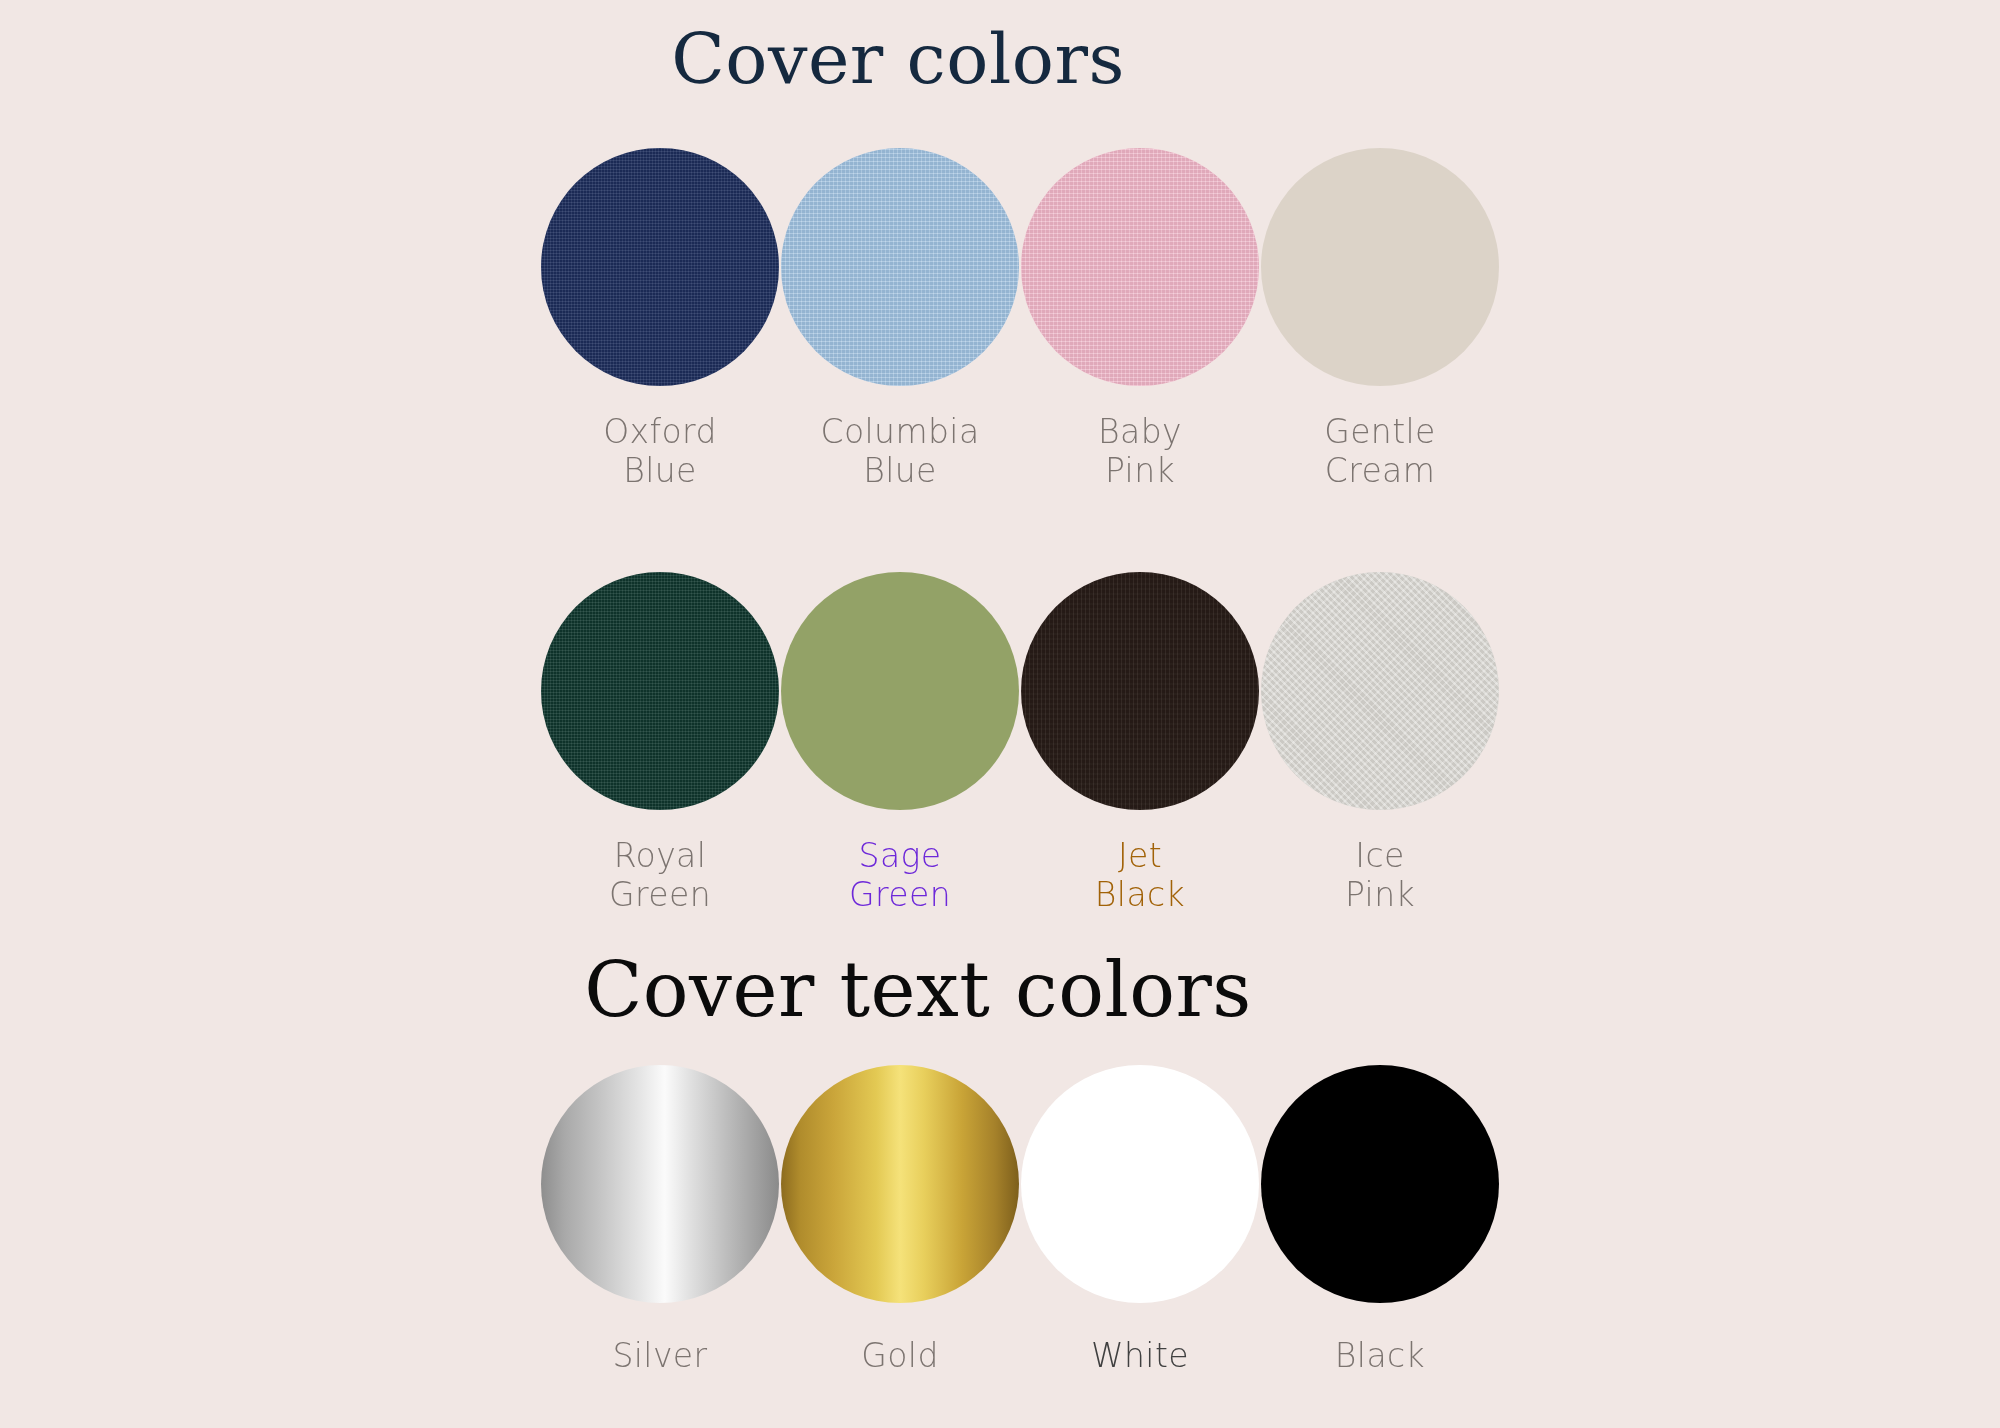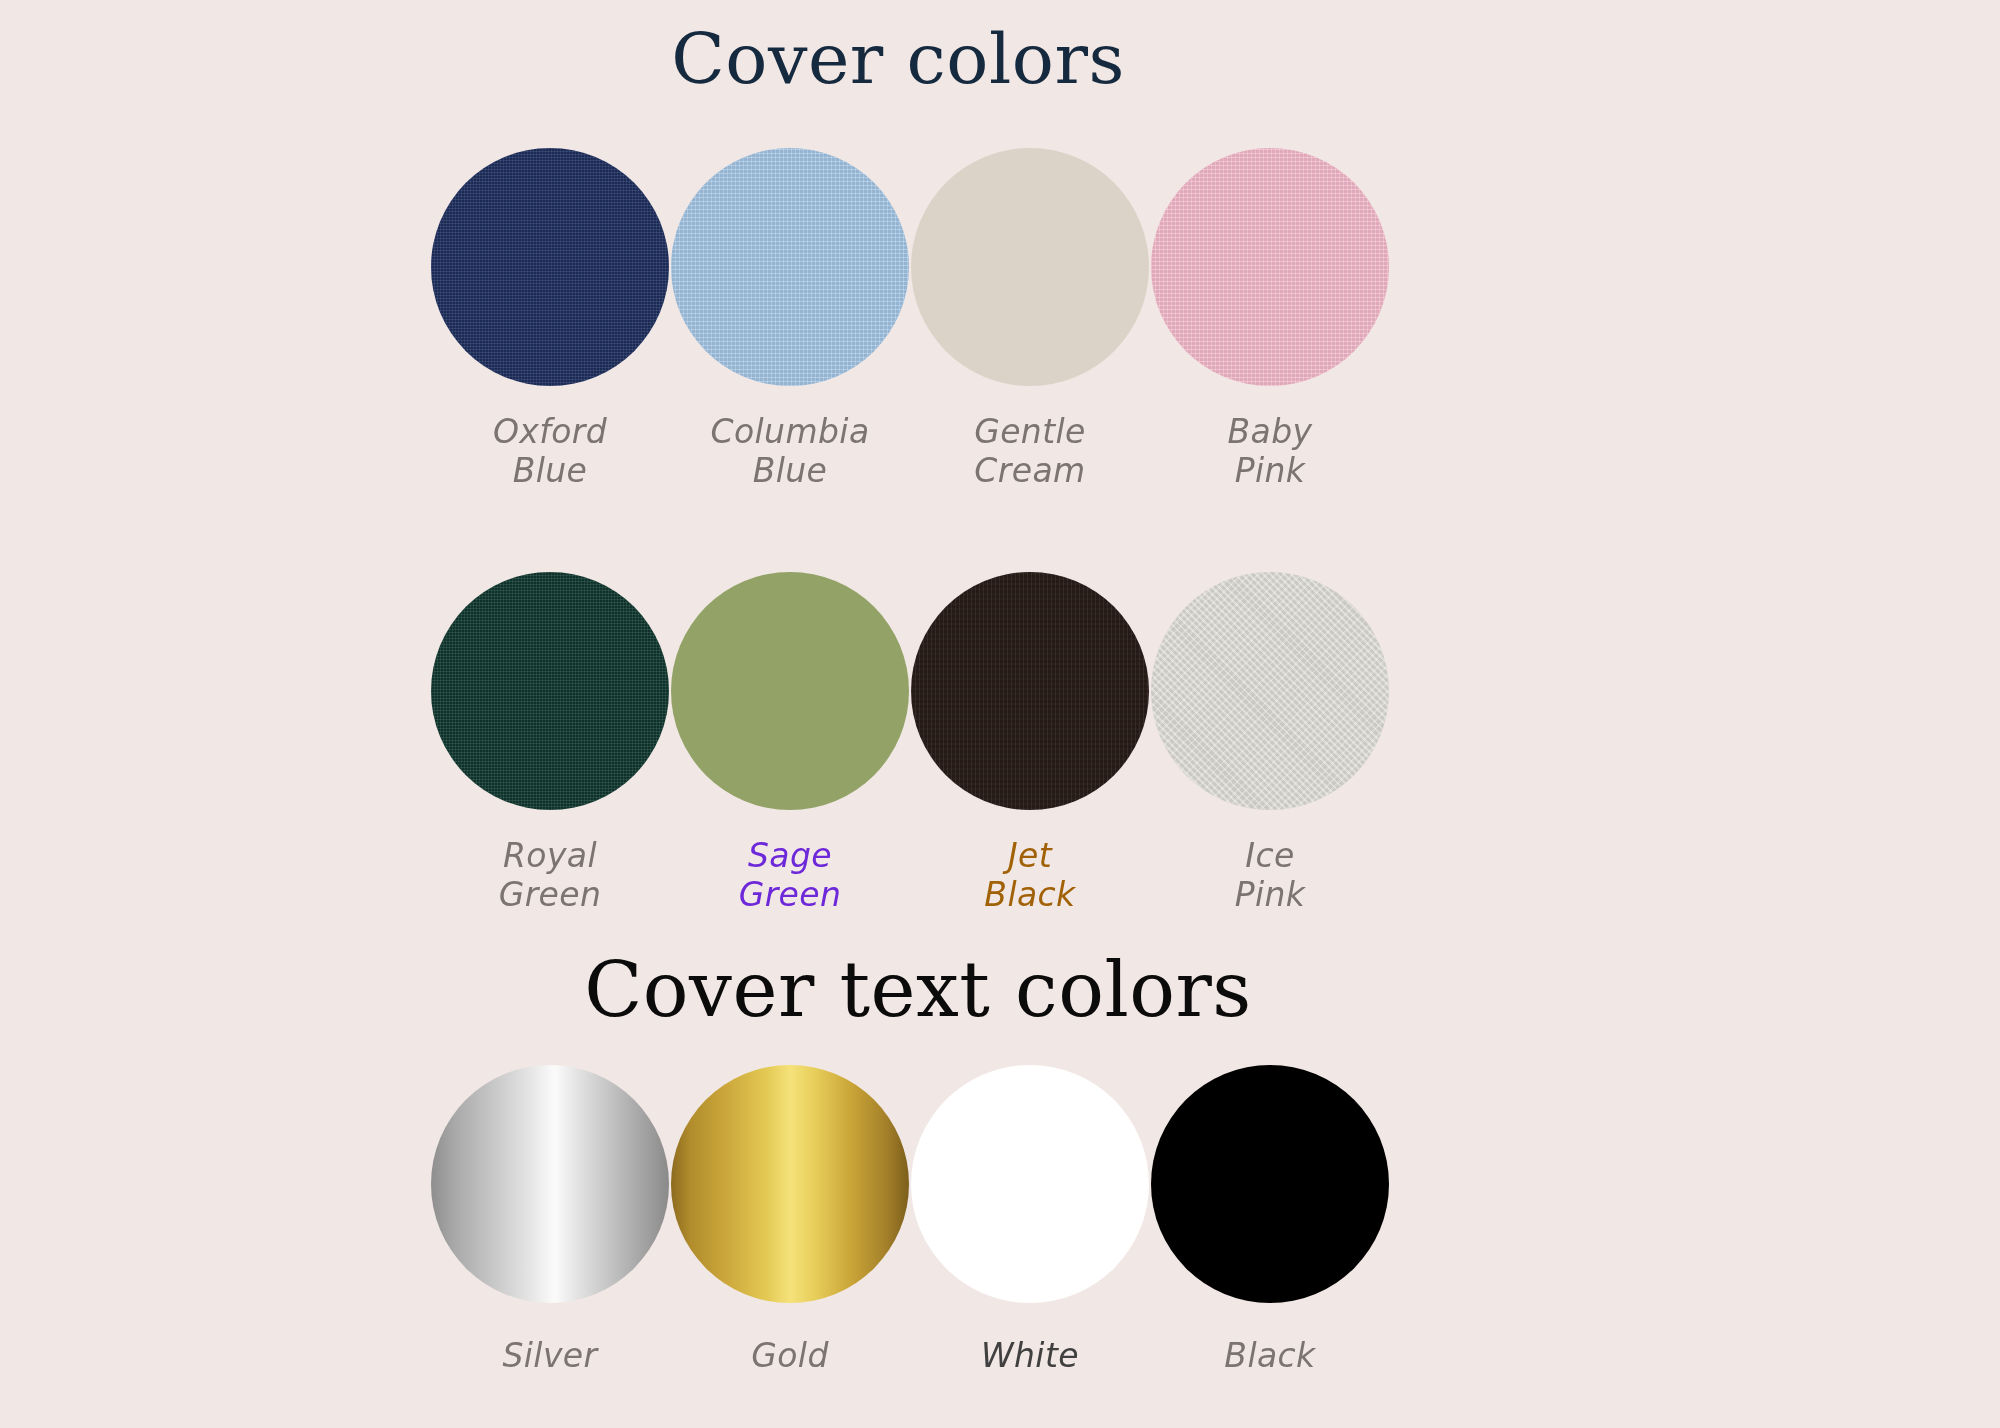--- a/index.html
+++ b/index.html
@@ -42,22 +42,21 @@
     color: #0b0b0b;
     padding-left: 20px;
   }
 
   
   .row {
     position: absolute;
     left: 430px;
     width: 1180px;
     display: flex;
-    justify-content: flex-start;
-    font-style: italic;
+    justify-content: center;
   }
   .row-1 { top: 148px; }
   .row-2 { top: 572px; }
   .row-3 { top: 1065px; }
 
   .cell {
     width: 240px;
     display: flex;
     flex-direction: column;
     align-items: center;
@@ -130,33 +129,33 @@
 Blue</div>
     </div>
     <div class="cell">
       <div class="swatch" style="background: rgb(159, 193, 224);">
         <div class="tex weave-soft"></div>
       </div>
       <div class="label" style="color: rgb(124, 116, 112);">Columbia
 Blue</div>
     </div>
     <div class="cell">
+      <div class="swatch" style="background: rgb(240, 182, 200);">
+        <div class="tex weave-soft"></div>
+      </div>
+      <div class="label" style="color: rgb(124, 116, 112);">Baby
+Pink</div>
+    </div>
+    <div class="cell">
       <div class="swatch" style="background: rgb(220, 211, 200);">
         <div class="tex"></div>
       </div>
       <div class="label" style="color: rgb(124, 116, 112);">Gentle
 Cream</div>
     </div>
-    <div class="cell">
-      <div class="swatch" style="background: rgb(240, 182, 200);">
-        <div class="tex weave-soft"></div>
-      </div>
-      <div class="label" style="color: rgb(124, 116, 112);">Baby
-Pink</div>
-    </div>
   </div>
 
   <div class="row row-2">
     <div class="cell">
       <div class="swatch" style="background: rgb(16, 56, 47);">
         <div class="tex weave"></div>
       </div>
       <div class="label" style="color: rgb(124, 116, 112);">Royal
 Green</div>
     </div>

